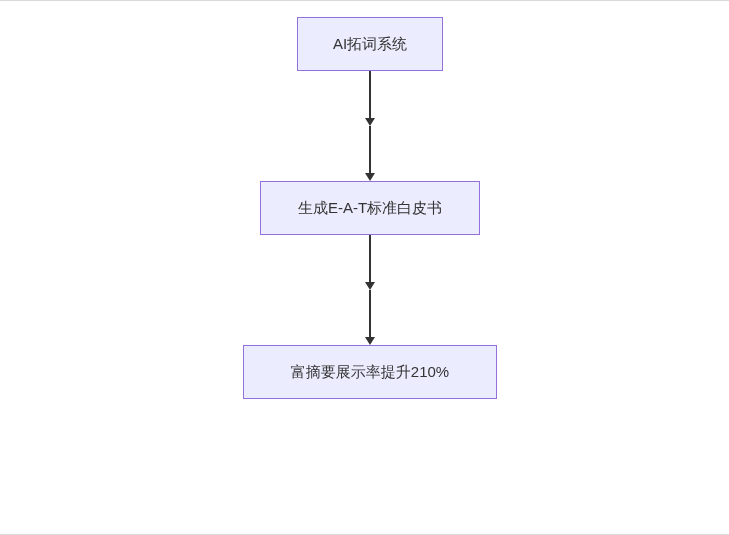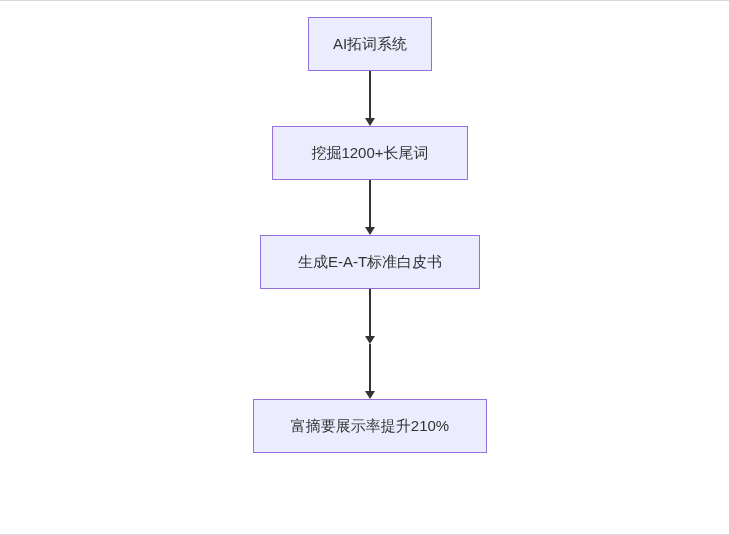--- a/index.html
+++ b/index.html
@@ -37,25 +37,25 @@
     border: 1px solid #9370DB;
     display: flex;
     align-items: center;
     justify-content: center;
     font-size: 15px;
     color: #333333;
     white-space: nowrap;
     padding: 0 16px;
   }
 
-  .w1 { width: 124px; }
+  .w1 { width: 146px; }
   .w2 { width: 196px; }
   .w3 { width: 220px; }
   .w4 { width: 214px; }
-  .w5 { width: 234px; }
+  .w5 { width: 254px; }
 
   .flow-arrow {
     height: 55px;
     display: flex;
     flex-direction: column;
     align-items: center;
     justify-content: flex-start;
   }
 
   .arrow-line {
@@ -78,21 +78,20 @@
 <div class="canvas">
   <div class="flow-column">
 
     <div class="flow-node w1">AI拓词系统</div>
 
     <div class="flow-arrow">
       <div class="arrow-line"></div>
       <div class="arrow-head"></div>
     </div>
 
-    <div class="flow-node w2">挖掘1200+长尾词</div>
 
     <div class="flow-arrow">
       <div class="arrow-line"></div>
       <div class="arrow-head"></div>
     </div>
 
     <div class="flow-node w3">生成E-A-T标准白皮书</div>
 
     <div class="flow-arrow">
       <div class="arrow-line"></div>

